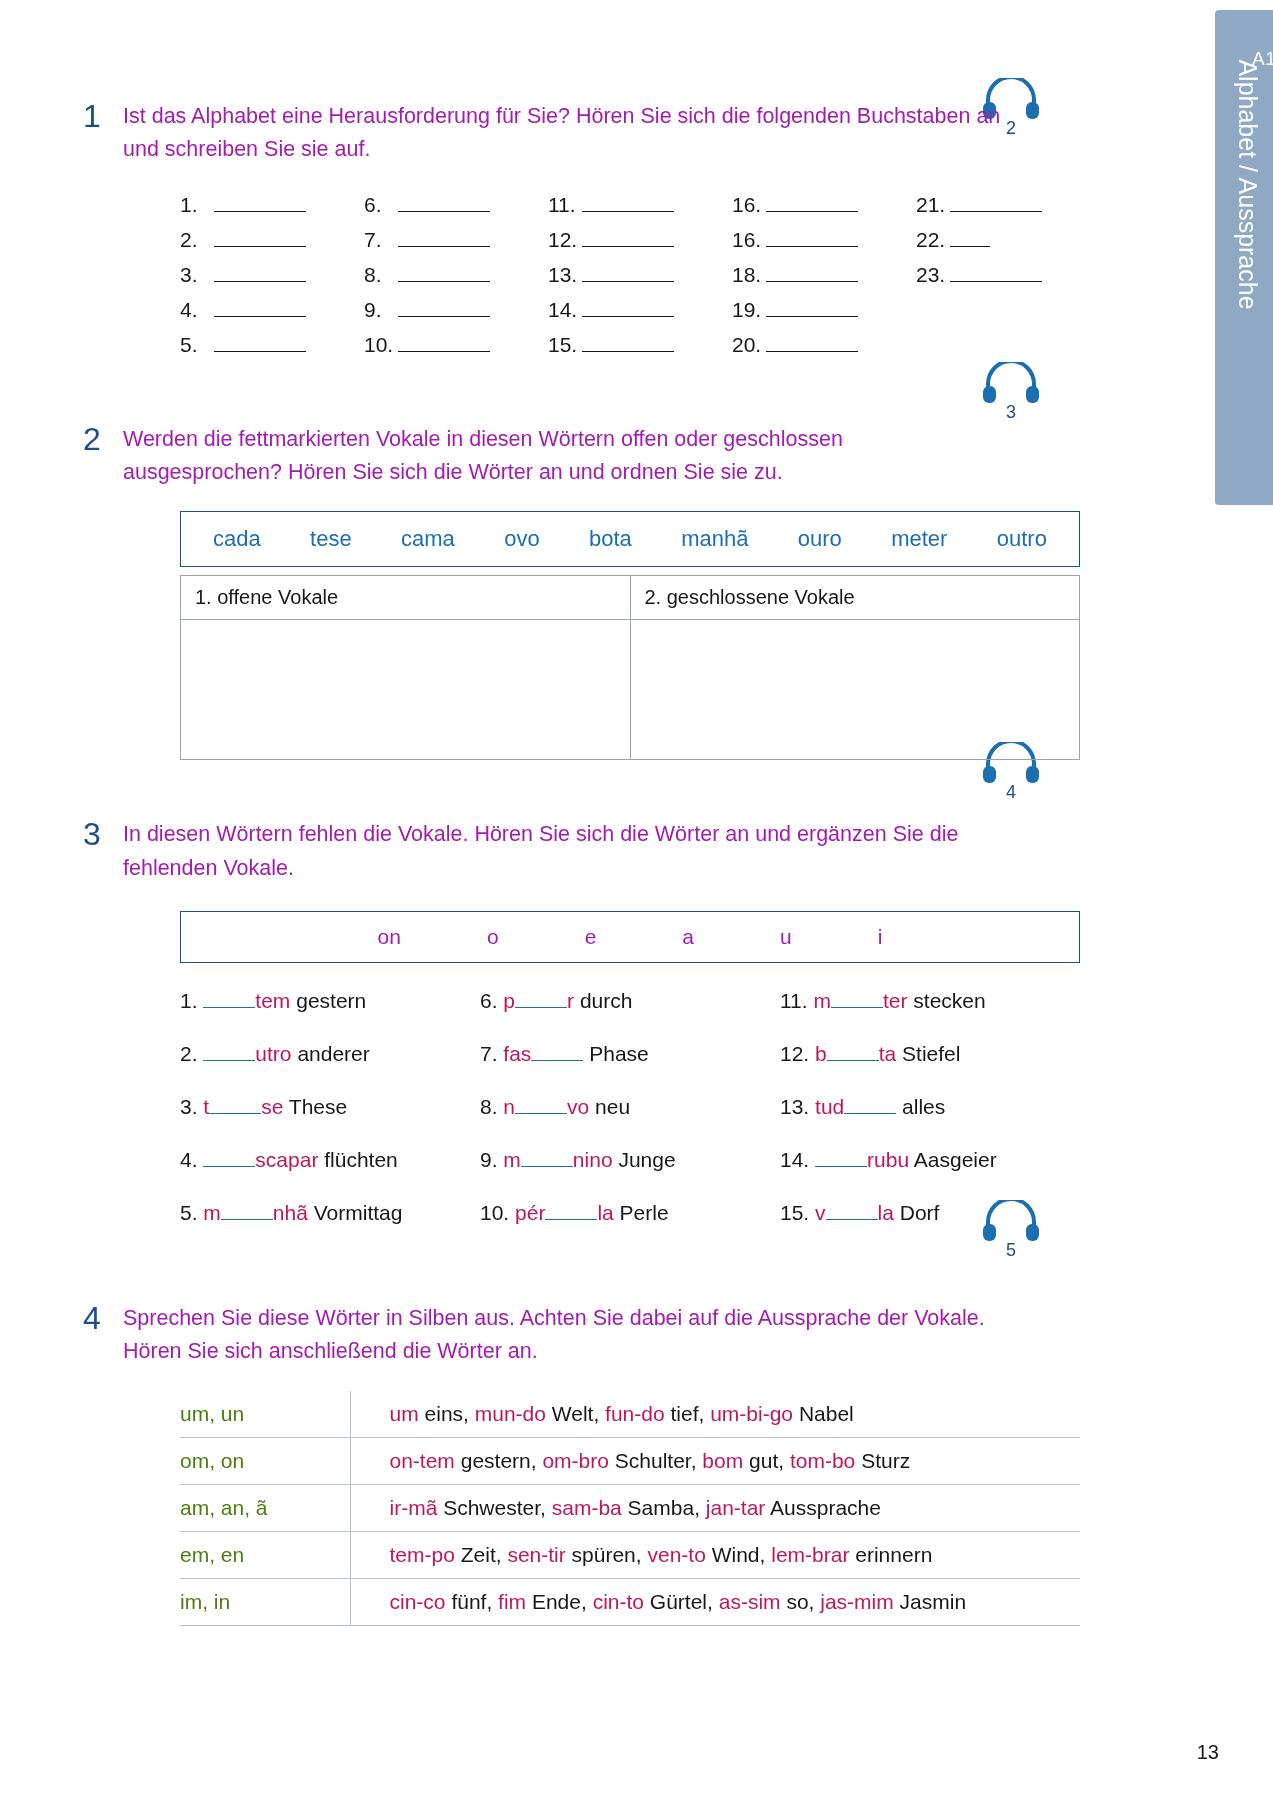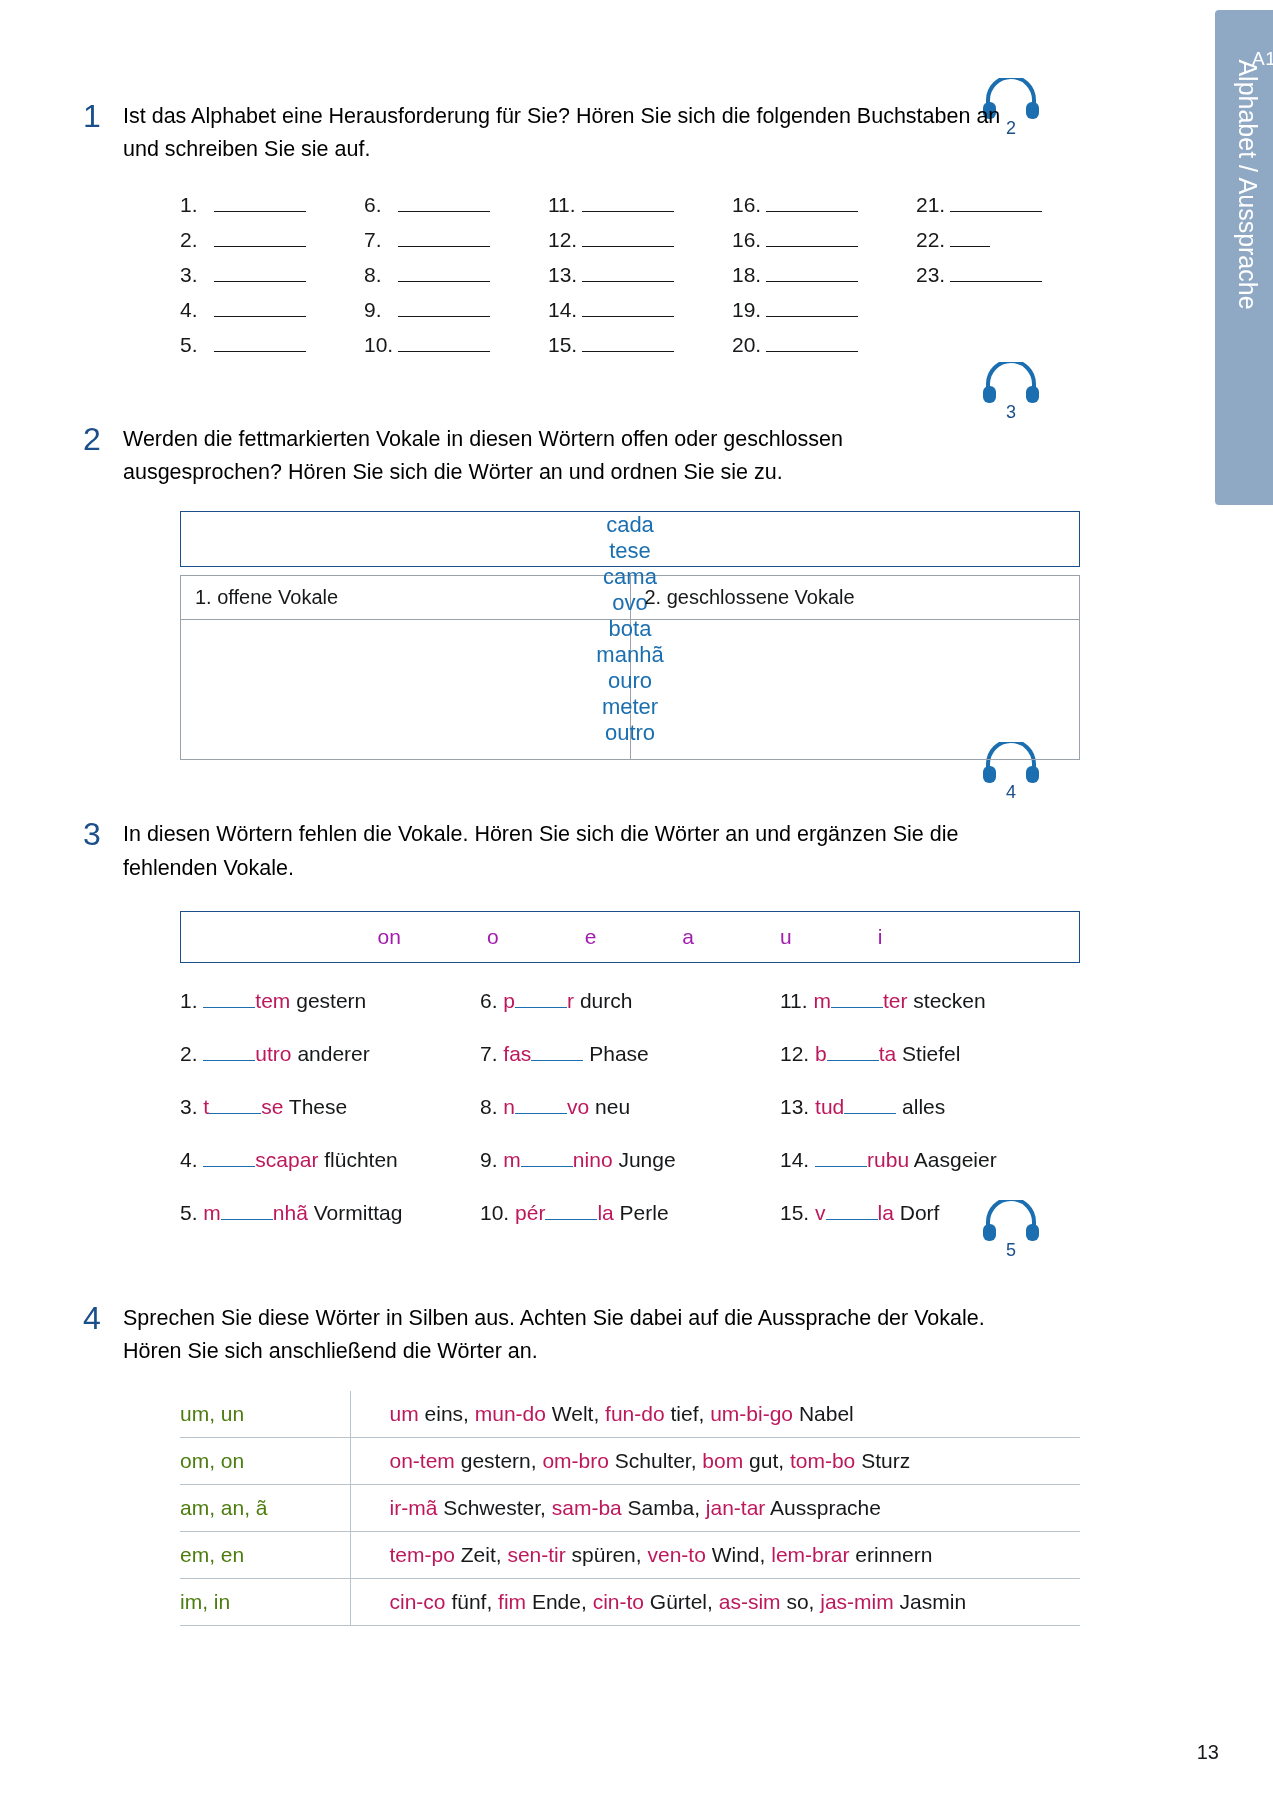--- a/index.html
+++ b/index.html
@@ -35,21 +35,21 @@
   .content { position:absolute; left:0; top:0; width:1100px; }
 
   .task { position:relative; }
   .task-head { display:flex; align-items:flex-start; }
   .task-num {
     width:48px; flex:0 0 48px;
     font-size:32px; color:#1b4f8a; font-weight:400;
     text-align:left; line-height:1.05; padding-left:8px;
   }
   .task-text {
-    font-size:21.5px; line-height:1.55; color:#000000; max-width:880px;
+    font-size:21.5px; line-height:1.55; color:#a21caf; max-width:880px;
   }
 
   
   .hp { position:absolute; width:72px; text-align:center; }
   .hp svg { display:block; margin:0 auto; }
   .hp .hp-num { font-size:18px; color:#1b4f8a; margin-top:-2px; }
 
   
   .ex1 { margin-top:26px; margin-left:105px; }
   .ex1 table { border-collapse:collapse; }
@@ -58,21 +58,21 @@
   .ex1 .lbl { display:inline-block; min-width:34px; }
   .blank { display:inline-block; border-bottom:1.6px solid #16181a; height:17px; vertical-align:baseline; }
   .b-long { width:92px; }
   .b-short { width:40px; }
 
   
   .wordbank {
     margin-left:105px; margin-top:22px;
     border:1.4px solid #1b4f8a; height:56px;
     display:flex; align-items:center; justify-content:space-between;
-    padding:0 32px; width:900px;flex-direction:column;
+    padding:0 32px; width:900px;
   }
   .wordbank span { font-size:22px; color:#1b6fb0; }
 
   
   .twocol {
     margin-left:105px; margin-top:8px; width:900px;
     border:1.2px solid #9aa3ab; border-collapse:collapse;
   }
   .twocol td { border:1.2px solid #9aa3ab; vertical-align:top; }
   .twocol .hdr { font-size:20px; padding:10px 14px; height:42px; color:#16181a; }

